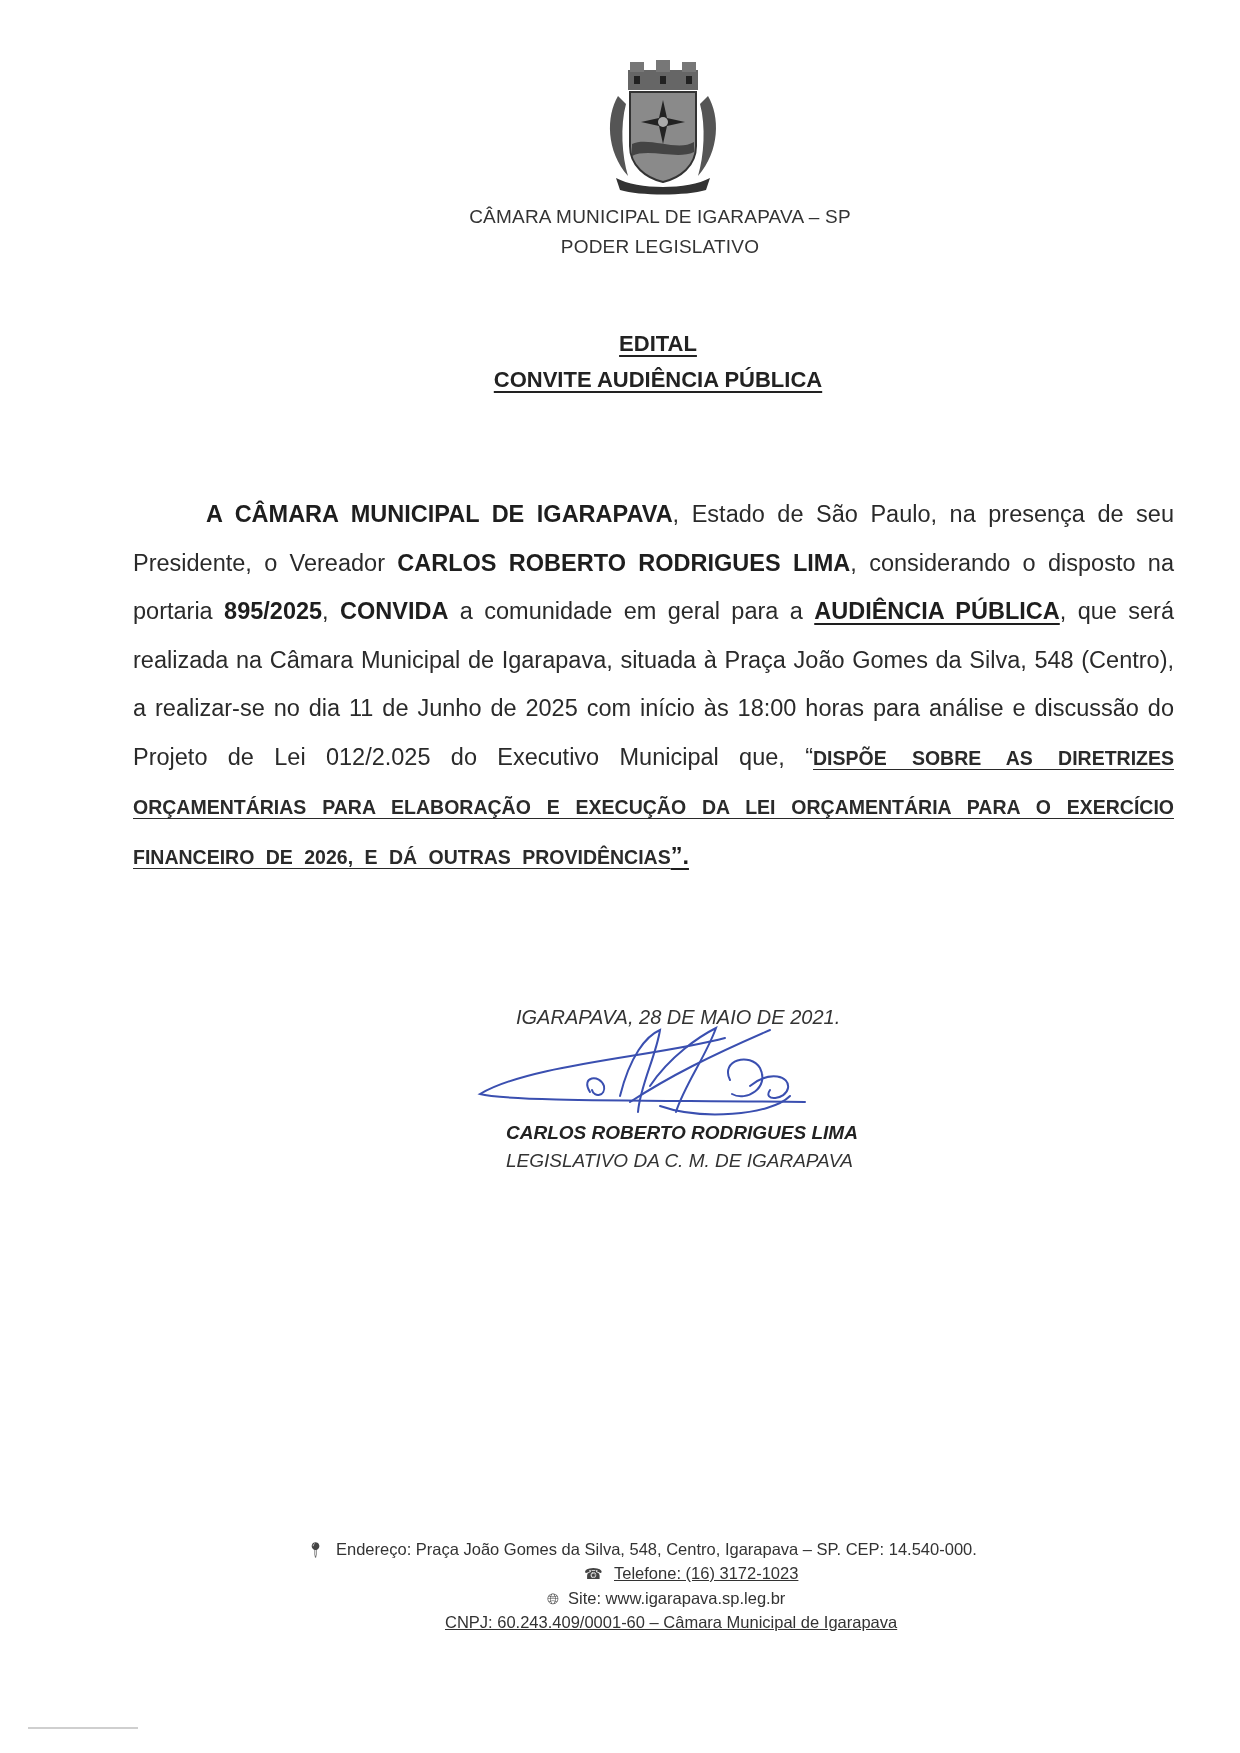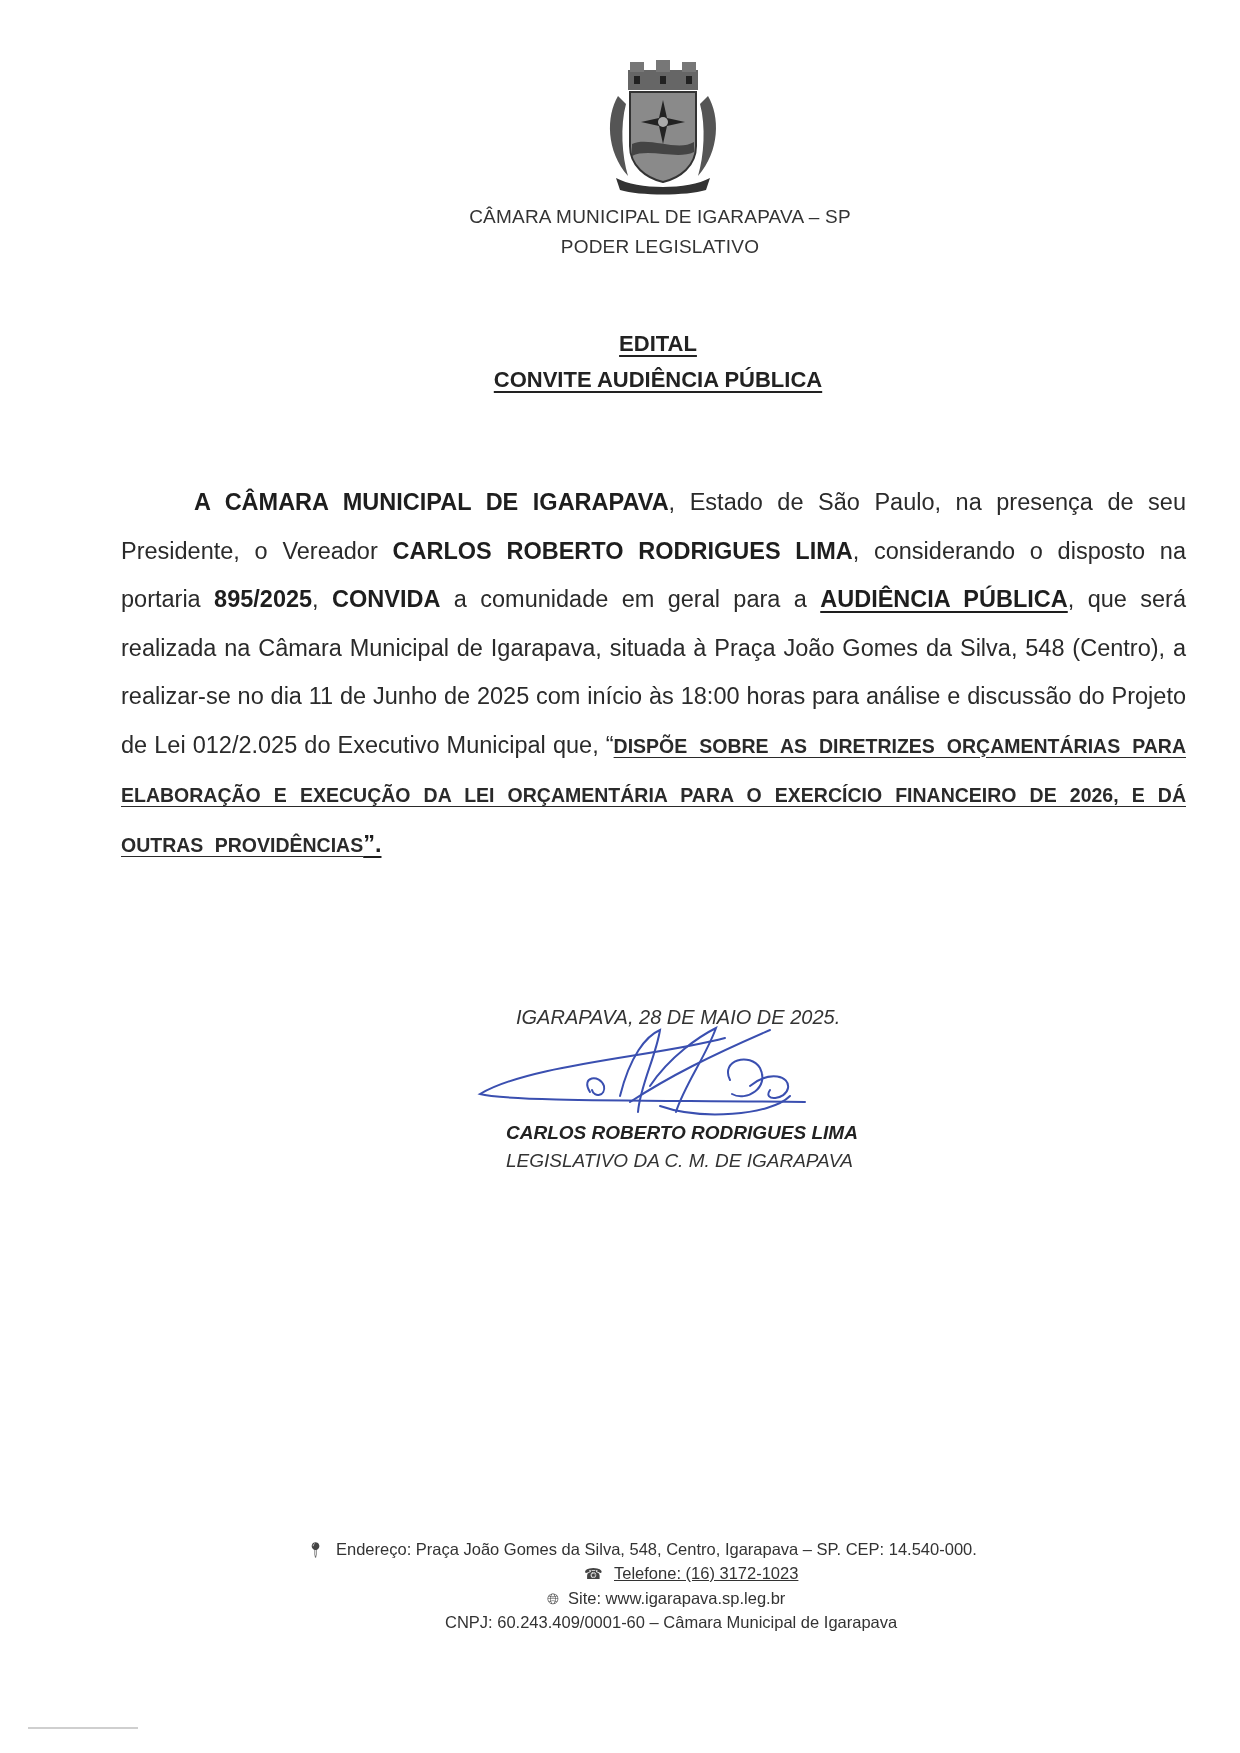--- a/index.html
+++ b/index.html
@@ -12,35 +12,35 @@
     .hdr { position: absolute; left: 0; width: 1240px; text-align: center; font-size: 19px; color: #333; letter-spacing: 0.2px; }
     .hdr1 { top: 206px; left: 40px; }
     .hdr2 { top: 236px; left: 40px; }
     .title { position: absolute; width: 1240px; text-align: center; font-weight: bold; font-size: 22px; color: #222; text-decoration: underline; text-underline-offset: 4px; }
     .title1 { top: 331px; left: 38px; }
     .title2 { top: 367px; left: 38px; }
     .body {
       position: absolute; left: 117px; top: 474px; width: 1073px;
       font-size: 23.5px; line-height: 48.5px; text-align: justify; color: #2a2a2a;
     }
-    .body p { margin: 4px; text-indent: 73px; }
+    .body p { margin: 16px; text-indent: 73px; }
     .body b { font-weight: bold; color: #1e1e1e; }
     .u { text-decoration: underline; text-underline-offset: 4px; }
     .caps { font-size: 19.5px; font-weight: bold; text-decoration: underline; text-underline-offset: 4px; word-spacing: 6px; }
     .sig-block { position: absolute; left: 460px; top: 1006px; width: 460px; }
     .date { position: absolute; left: 56px; top: 0; font-style: italic; font-size: 20px; color: #333; white-space: nowrap; }
     .signature { position: absolute; left: 10px; top: 10px; width: 450px; height: 110px; }
     .signer { position: absolute; left: 46px; top: 116px; font-style: italic; font-weight: bold; font-size: 19px; color: #222; white-space: nowrap; }
     .role { position: absolute; left: 46px; top: 144px; font-style: italic; font-size: 19px; color: #333; white-space: nowrap; }
     .footer { position: absolute; left: 0; top: 1540px; width: 1240px; font-size: 16.5px; color: #333; }
     .fline { position: absolute; white-space: nowrap; }
     .f1 { left: 306px; top: 0; }
     .f2 { left: 584px; top: 24px; text-decoration: underline; }
     .f3 { left: 538px; top: 49px; text-align: center; }
-    .f4 { left: 445px; top: 73px; }
+    .f4 { left: 445px; top: 73px; text-decoration: underline; }
     .ficon { display: inline-block; width: 30px; font-size: 15px; color: #444; }
     .bottom-rule { position: absolute; left: 28px; top: 1727px; width: 110px; height: 2px; background: #cfcfcf; }
   </style>
 </head>
 <body>
 
 <svg class="crest" viewBox="0 0 150 140">
 
   <path d="M30 40 C18 60,18 95,40 120 C34 100,32 70,38 48 Z" fill="#555"></path>
   <path d="M120 40 C132 60,132 95,110 120 C116 100,118 70,112 48 Z" fill="#555"></path>
@@ -66,21 +66,21 @@
 <div class="hdr hdr2">PODER LEGISLATIVO</div>
 
 <div class="title title1">EDITAL</div>
 <div class="title title2">CONVITE AUDIÊNCIA PÚBLICA</div>
 
 <div class="body">
   <p><b>A CÂMARA MUNICIPAL DE IGARAPAVA</b><span>, Estado de São Paulo, na presença de seu Presidente, o Vereador </span><b>CARLOS ROBERTO RODRIGUES LIMA</b><span>, considerando o disposto na portaria </span><b>895/2025</b><span>, </span><b>CONVIDA</b><span> a comunidade em geral para a </span><b class="u">AUDIÊNCIA PÚBLICA</b><span>, que será realizada na Câmara Municipal de Igarapava, situada à Praça João Gomes da Silva, 548 (Centro), a realizar-se no dia 11 de Junho de 2025 com início às 18:00 horas para análise e discussão do Projeto de Lei 012/2.025 do Executivo Municipal que, “</span><span class="caps">DISPÕE SOBRE AS DIRETRIZES ORÇAMENTÁRIAS PARA ELABORAÇÃO E EXECUÇÃO DA LEI ORÇAMENTÁRIA PARA O EXERCÍCIO FINANCEIRO DE 2026, E DÁ OUTRAS PROVIDÊNCIAS</span><b class="u">”.</b></p>
 </div>
 
 <div class="sig-block">
-  <div class="date">IGARAPAVA, 28 DE MAIO DE 2025.</div>
+  <div class="date">IGARAPAVA, 28 DE MAIO DE 2021.</div>
   <svg class="signature" viewBox="0 0 450 110">
     <g fill="none" stroke="#3a4fb0" stroke-width="2" stroke-linecap="round">
       <path d="M255 22 C190 40,60 48,10 78 C40 86,200 84,335 86"></path>
       <path d="M120 76 C110 60,130 58,134 70 C136 80,124 82,122 74"></path>
       <path d="M150 80 C160 40,176 20,190 14 C186 40,170 70,168 96"></path>
       <path d="M180 70 C200 40,230 20,246 12 C236 40,214 70,206 96"></path>
       <path d="M160 86 C200 60,240 40,300 14"></path>
       <path d="M260 64 C250 44,280 36,290 52 C300 72,276 86,262 78"></path>
       <path d="M280 70 C300 54,320 60,318 72 C316 84,292 86,300 74"></path>
       <path d="M190 90 C230 104,300 100,320 80"></path>

